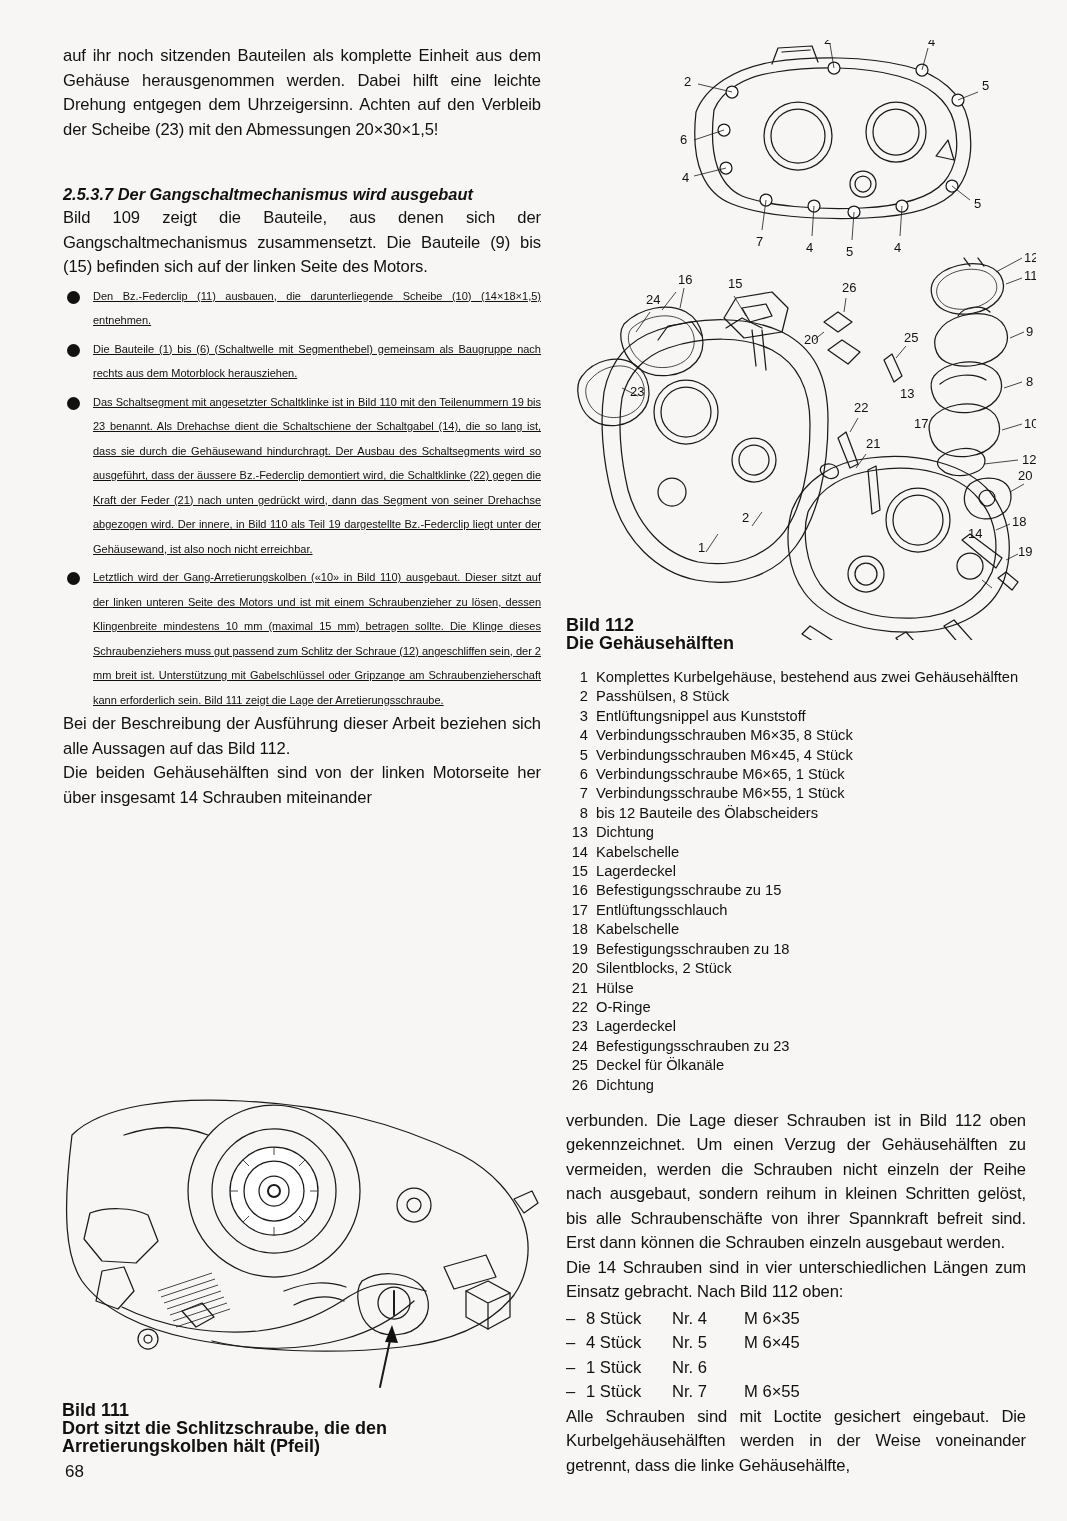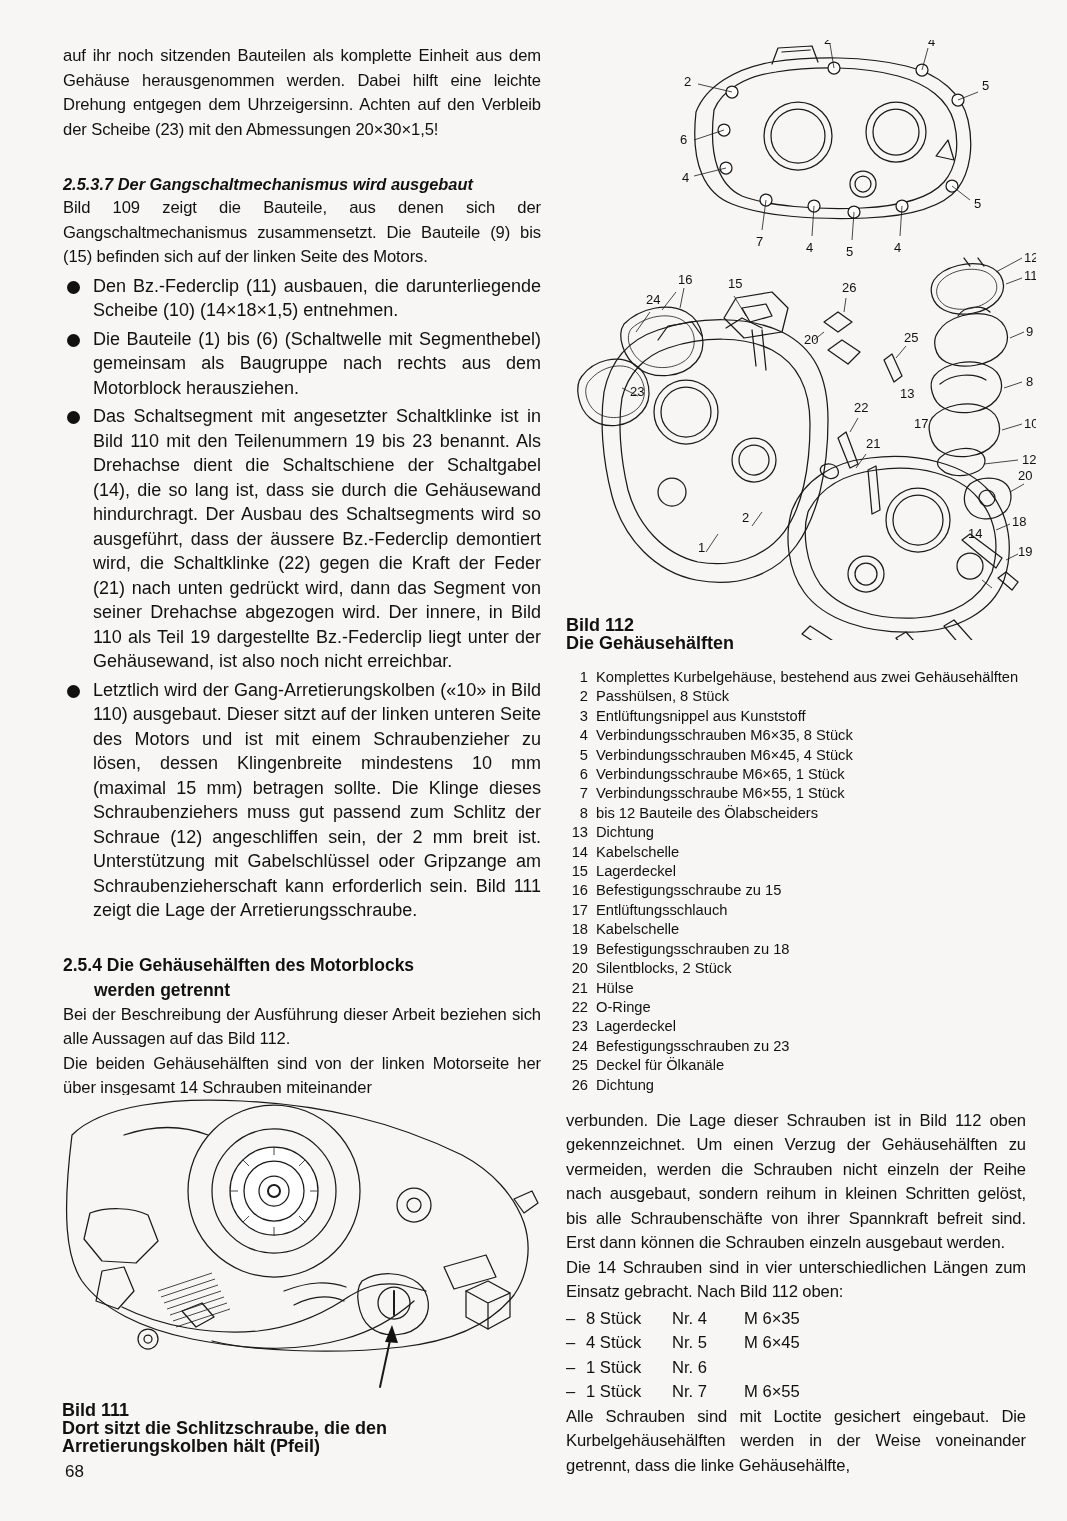--- a/index.html
+++ b/index.html
@@ -39,35 +39,36 @@
     line-height: 24.5px;
     text-align: justify;
     text-justify: inter-word;
     letter-spacing: -0.1px;
   }
   .sec-head {
     font-size: 16.4px;
     line-height: 24px;
     font-style: italic;
     font-weight: 600;
-    margin-top: 30px;
+    margin-top: 40px;
     margin-bottom: 0;
   }
   .bullets {
     margin: 0;
     padding: 0;
     list-style: none;
   }
   .bullets li {
     position: relative;
     padding-left: 30px;
     margin-top: 4px;
-    font-size: 18px;
+    font-size: 11px;
     line-height: 24.5px;
     text-align: justify;
+    text-decoration: underline;
   }
   .bullets li::before {
     content: "";
     position: absolute;
     left: 4px;
     top: 7px;
     width: 13px;
     height: 13px;
     border-radius: 50%;
     background: #111;
@@ -166,25 +167,20 @@
 
     <p class="body">Bild 109 zeigt die Bauteile, aus denen sich der Gangschaltmechanismus zusammensetzt. Die Bauteile (9) bis (15) befinden sich auf der linken Seite des Motors.</p>
 
     <ul class="bullets">
       <li>Den Bz.-Federclip (11) ausbauen, die darunterliegende Scheibe (10) (14×18×1,5) entnehmen.</li>
       <li>Die Bauteile (1) bis (6) (Schaltwelle mit Segmenthebel) gemeinsam als Baugruppe nach rechts aus dem Motorblock herausziehen.</li>
       <li>Das Schaltsegment mit angesetzter Schaltklinke ist in Bild 110 mit den Teilenummern 19 bis 23 benannt. Als Drehachse dient die Schaltschiene der Schaltgabel (14), die so lang ist, dass sie durch die Gehäusewand hindurchragt. Der Ausbau des Schaltsegments wird so ausgeführt, dass der äussere Bz.-Federclip demontiert wird, die Schaltklinke (22) gegen die Kraft der Feder (21) nach unten gedrückt wird, dann das Segment von seiner Drehachse abgezogen wird. Der innere, in Bild 110 als Teil 19 dargestellte Bz.-Federclip liegt unter der Gehäusewand, ist also noch nicht erreichbar.</li>
       <li>Letztlich wird der Gang-Arretierungskolben («10» in Bild 110) ausgebaut. Dieser sitzt auf der linken unteren Seite des Motors und ist mit einem Schraubenzieher zu lösen, dessen Klingenbreite mindestens 10 mm (maximal 15 mm) betragen sollte. Die Klinge dieses Schraubenziehers muss gut passend zum Schlitz der Schraue (12) angeschliffen sein, der 2 mm breit ist. Unterstützung mit Gabelschlüssel oder Gripzange am Schraubenzieherschaft kann erforderlich sein. Bild 111 zeigt die Lage der Arretierungsschraube.</li>
     </ul>
 
-    <h2 class="chapter">
-      <span>2.5.4</span>
-      <span>Die Gehäusehälften des Motorblocks</span>
-      <span class="indent">werden getrennt</span>
-    </h2>
 
     <p class="body after-chapter">Bei der Beschreibung der Ausführung dieser Arbeit beziehen sich alle Aussagen auf das Bild 112.</p>
     <p class="body">Die beiden Gehäusehälften sind von der linken Motorseite her über insgesamt 14 Schrauben miteinander</p>
   </div>
 
   <div class="fig" id="fig111">
     <svg width="480" height="300" viewBox="0 0 480 300">
       <rect x="0" y="0" width="480" height="300" fill="#f7f6f4"></rect>
 
       <path class="ln" d="M10,40 C40,10 110,2 180,6 C260,10 330,26 400,60 C430,76 452,100 462,128

